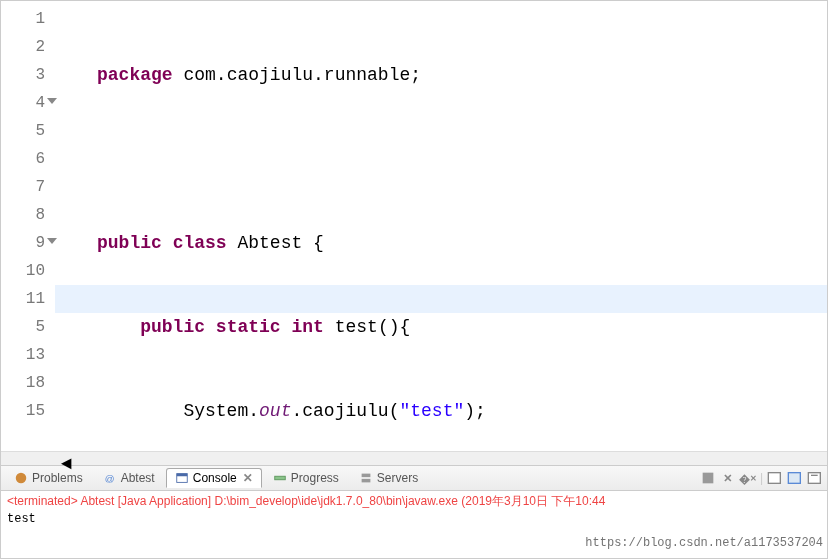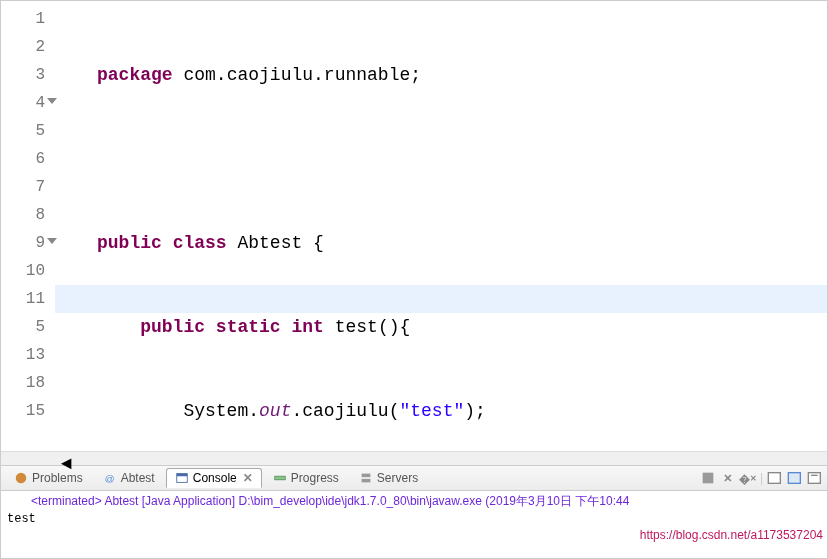--- a/index.html
+++ b/index.html
@@ -127,38 +127,37 @@
     color: #666;
     font-size: 11px;
   }
   .console-area {
     font-family: Tahoma, Arial, sans-serif;
     font-size: 12px;
     padding: 2px 6px;
     background: #fff;
   }
   .console-status {
-    color: #6d28d9;
+    color: #ef4444;
     white-space: nowrap;
     overflow: hidden;
-    margin-left: 24px;
   }
   .console-output {
     font-family: Consolas, "Courier New", monospace;
     font-size: 12px;
     color: #000;
     padding-top: 2px;
   }
   .watermark {
     position: absolute;
-    bottom: 16px;
+    bottom: 8px;
     right: 4px;
-    font-family: Liberation Sans, sans-serif;
-    font-size: 12px;
-    color: #be185d;
+    font-family: Liberation Mono, monospace;
+    font-size: 12px;
+    color: #737373;
     z-index: 10;
   }
 </style>
 </head>
 <body>
 
 <div class="editor-area">
   <div class="highlight-bg" style="top:284px"></div>
   <div class="runmark" style="top:228px"></div>
 

